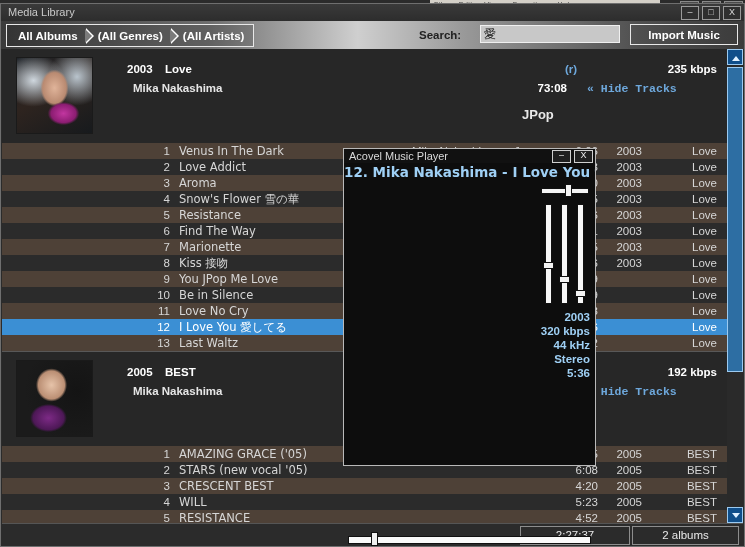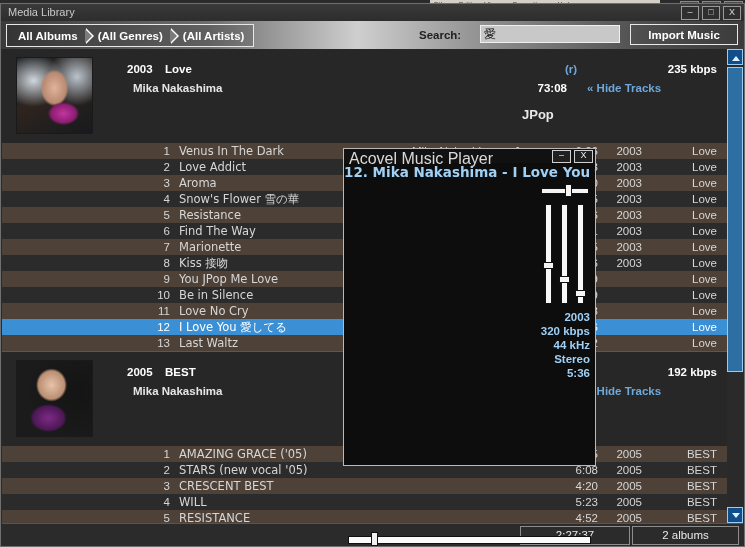--- a/index.html
+++ b/index.html
@@ -72,21 +72,21 @@
         radial-gradient(circle at 80% 40%, #141414 0%, #1b1b1b 70%),
         linear-gradient(160deg,#201a22 0%,#3a2230 50%,#120f14 100%);}
 
   .ahdr-year{position:absolute;left:125px;color:#ffffff;font-weight:bold;font-size:11.5px;}
   .ahdr-title{position:absolute;left:163px;color:#ffffff;font-weight:bold;font-size:11.5px;}
   .ahdr-artist{position:absolute;left:131px;color:#e6e6e6;font-weight:bold;font-size:11.5px;}
   .ahdr-genre{position:absolute;color:#e8e8e8;font-weight:bold;font-size:13px;margin-top:44px;}
   .ahdr-r{position:absolute;color:#6ea8dc;font-weight:bold;font-size:11.5px;}
   .ahdr-kbps{position:absolute;color:#ffffff;font-weight:bold;font-size:11.5px;text-align:right;}
   .ahdr-len{position:absolute;color:#ffffff;font-weight:bold;font-size:11.5px;text-align:right;}
-  .ahdr-hide{position:absolute;color:#6ea8dc;font-weight:bold;font-size:11.5px;cursor:pointer;}
+  .ahdr-hide{position:absolute;color:#6ea8dc;font-weight:bold;font-size:11.5px;cursor:pointer;font-family:Liberation Mono, monospace;}
 
   .tracks{position:relative;margin-top:2px;}
   .trow{position:relative;height:16px;line-height:16px;background:#2b2b2b;cursor:pointer;
         font-size:11.5px;color:#d6d6d6;}
   .trow.odd{background:#4e4137;}
   .trow.sel{background:#3b8fd4;color:#ffffff;}
   .trow .num{position:absolute;left:134px;width:34px;text-align:right;}
   .trow .ttl{position:absolute;left:177px;font-family:"DejaVu Sans",sans-serif;}
   .trow .art{position:absolute;left:410px;}
   .trow .gen{position:absolute;left:512px;}
@@ -114,21 +114,21 @@
       border-top:1px solid #555;padding-left:48px;}
   #status .cell{position:absolute;top:2px;height:17px;line-height:16px;text-align:center;
       border:1px solid #8d8d8d;color:#e9e9e9;font-size:11.5px;background:#2b2b2b;}
   #status .c-time{right:113px;width:108px;}
   #status .c-alb{right:4px;width:105px;}
 
   
   #player{position:absolute;left:343px;top:148px;width:253px;height:318px;
       background:#0d0d0d;border:1px solid #b9b9b9;box-sizing:border-box;z-index:40;}
   #ptitle{position:relative;height:14px;background:#111;}
-  #ptitle .t{position:absolute;left:5px;top:1px;color:#d9d9d9;font-size:16px;}
+  #ptitle .t{position:absolute;left:5px;top:1px;color:#d9d9d9;font-size:11px;}
   #ptitle .btns{position:absolute;right:2px;top:1px;display:flex;gap:3px;}
   #ptitle .b{width:17px;height:11px;background:#202020;border:1px solid #d0d0d0;
       color:#eaeaea;font-size:9px;line-height:9px;text-align:center;cursor:pointer;}
   #pnow{position:relative;height:18px;color:#9fd0f5;font-weight:bold;font-size:13.5px;
       text-align:center;line-height:18px;white-space:nowrap;overflow:hidden;
       font-family:"DejaVu Sans",sans-serif;}
   #pbody{position:absolute;left:3px;top:33px;width:245px;height:200px;}
   #part{position:absolute;left:0;top:0;width:188px;height:200px;overflow:hidden;
       background:
         radial-gradient(ellipse 26% 16% at 72% 90%, #c43aa6 0%, #8b1b72 55%, rgba(139,27,114,0) 72%),

